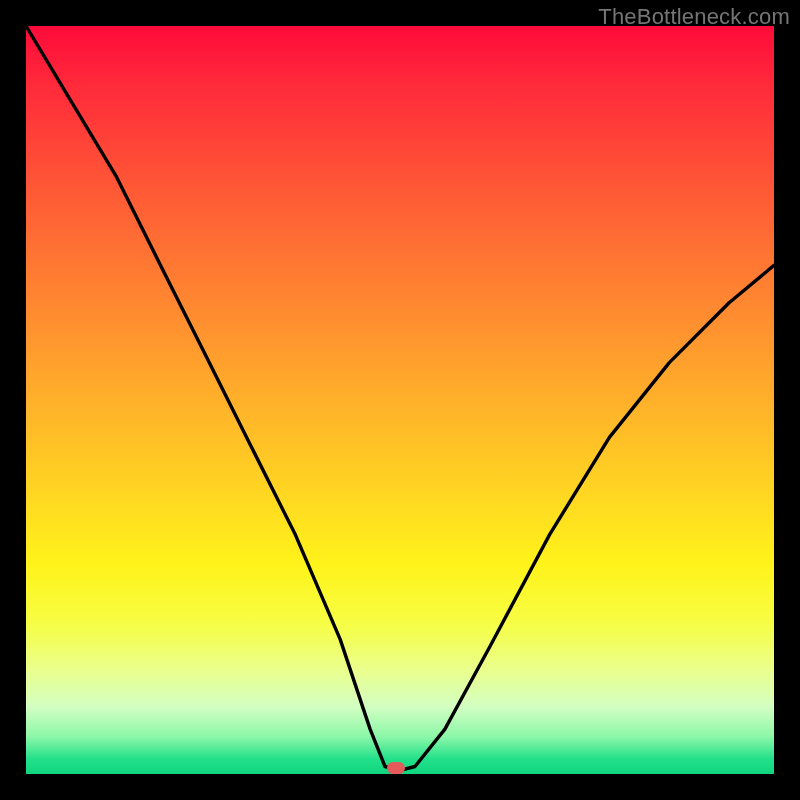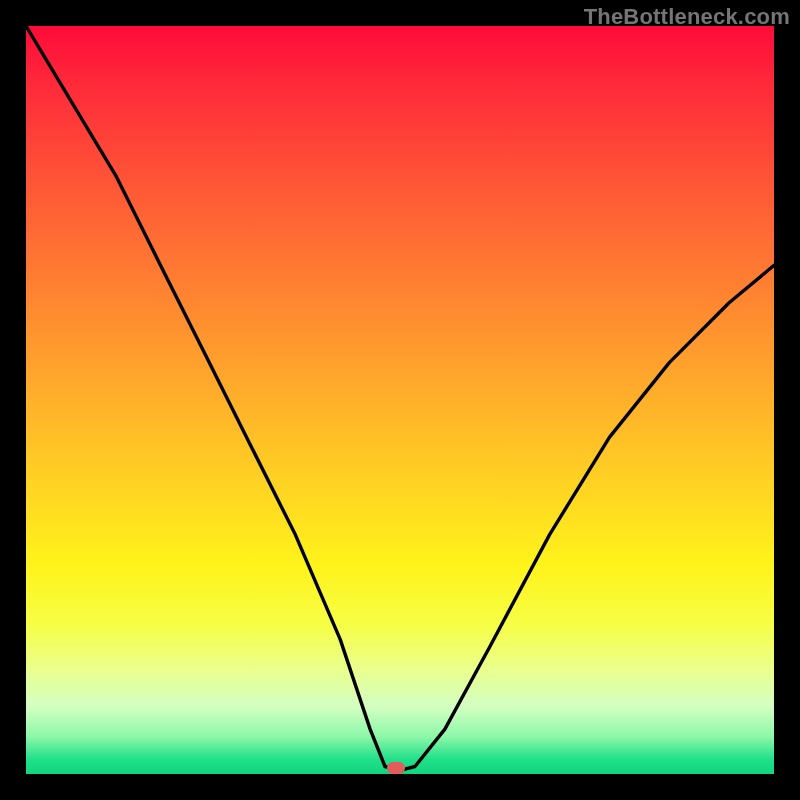--- a/index.html
+++ b/index.html
@@ -58,21 +58,21 @@
     transform: translate(-50%, -50%);
   }
   .watermark {
     position: absolute;
     top: 4px;
     right: 10px;
     color: #757575;
     font-size: 22px;
     letter-spacing: 0.2px;
     white-space: nowrap;
-    font-weight: 700;
+    font-weight: 400;
   }
 </style>
 </head>
 <body>
 
 <div class="frame">
   <div class="watermark">TheBottleneck.com</div>
 
   <div class="plot">
     <div class="gradient"></div>

